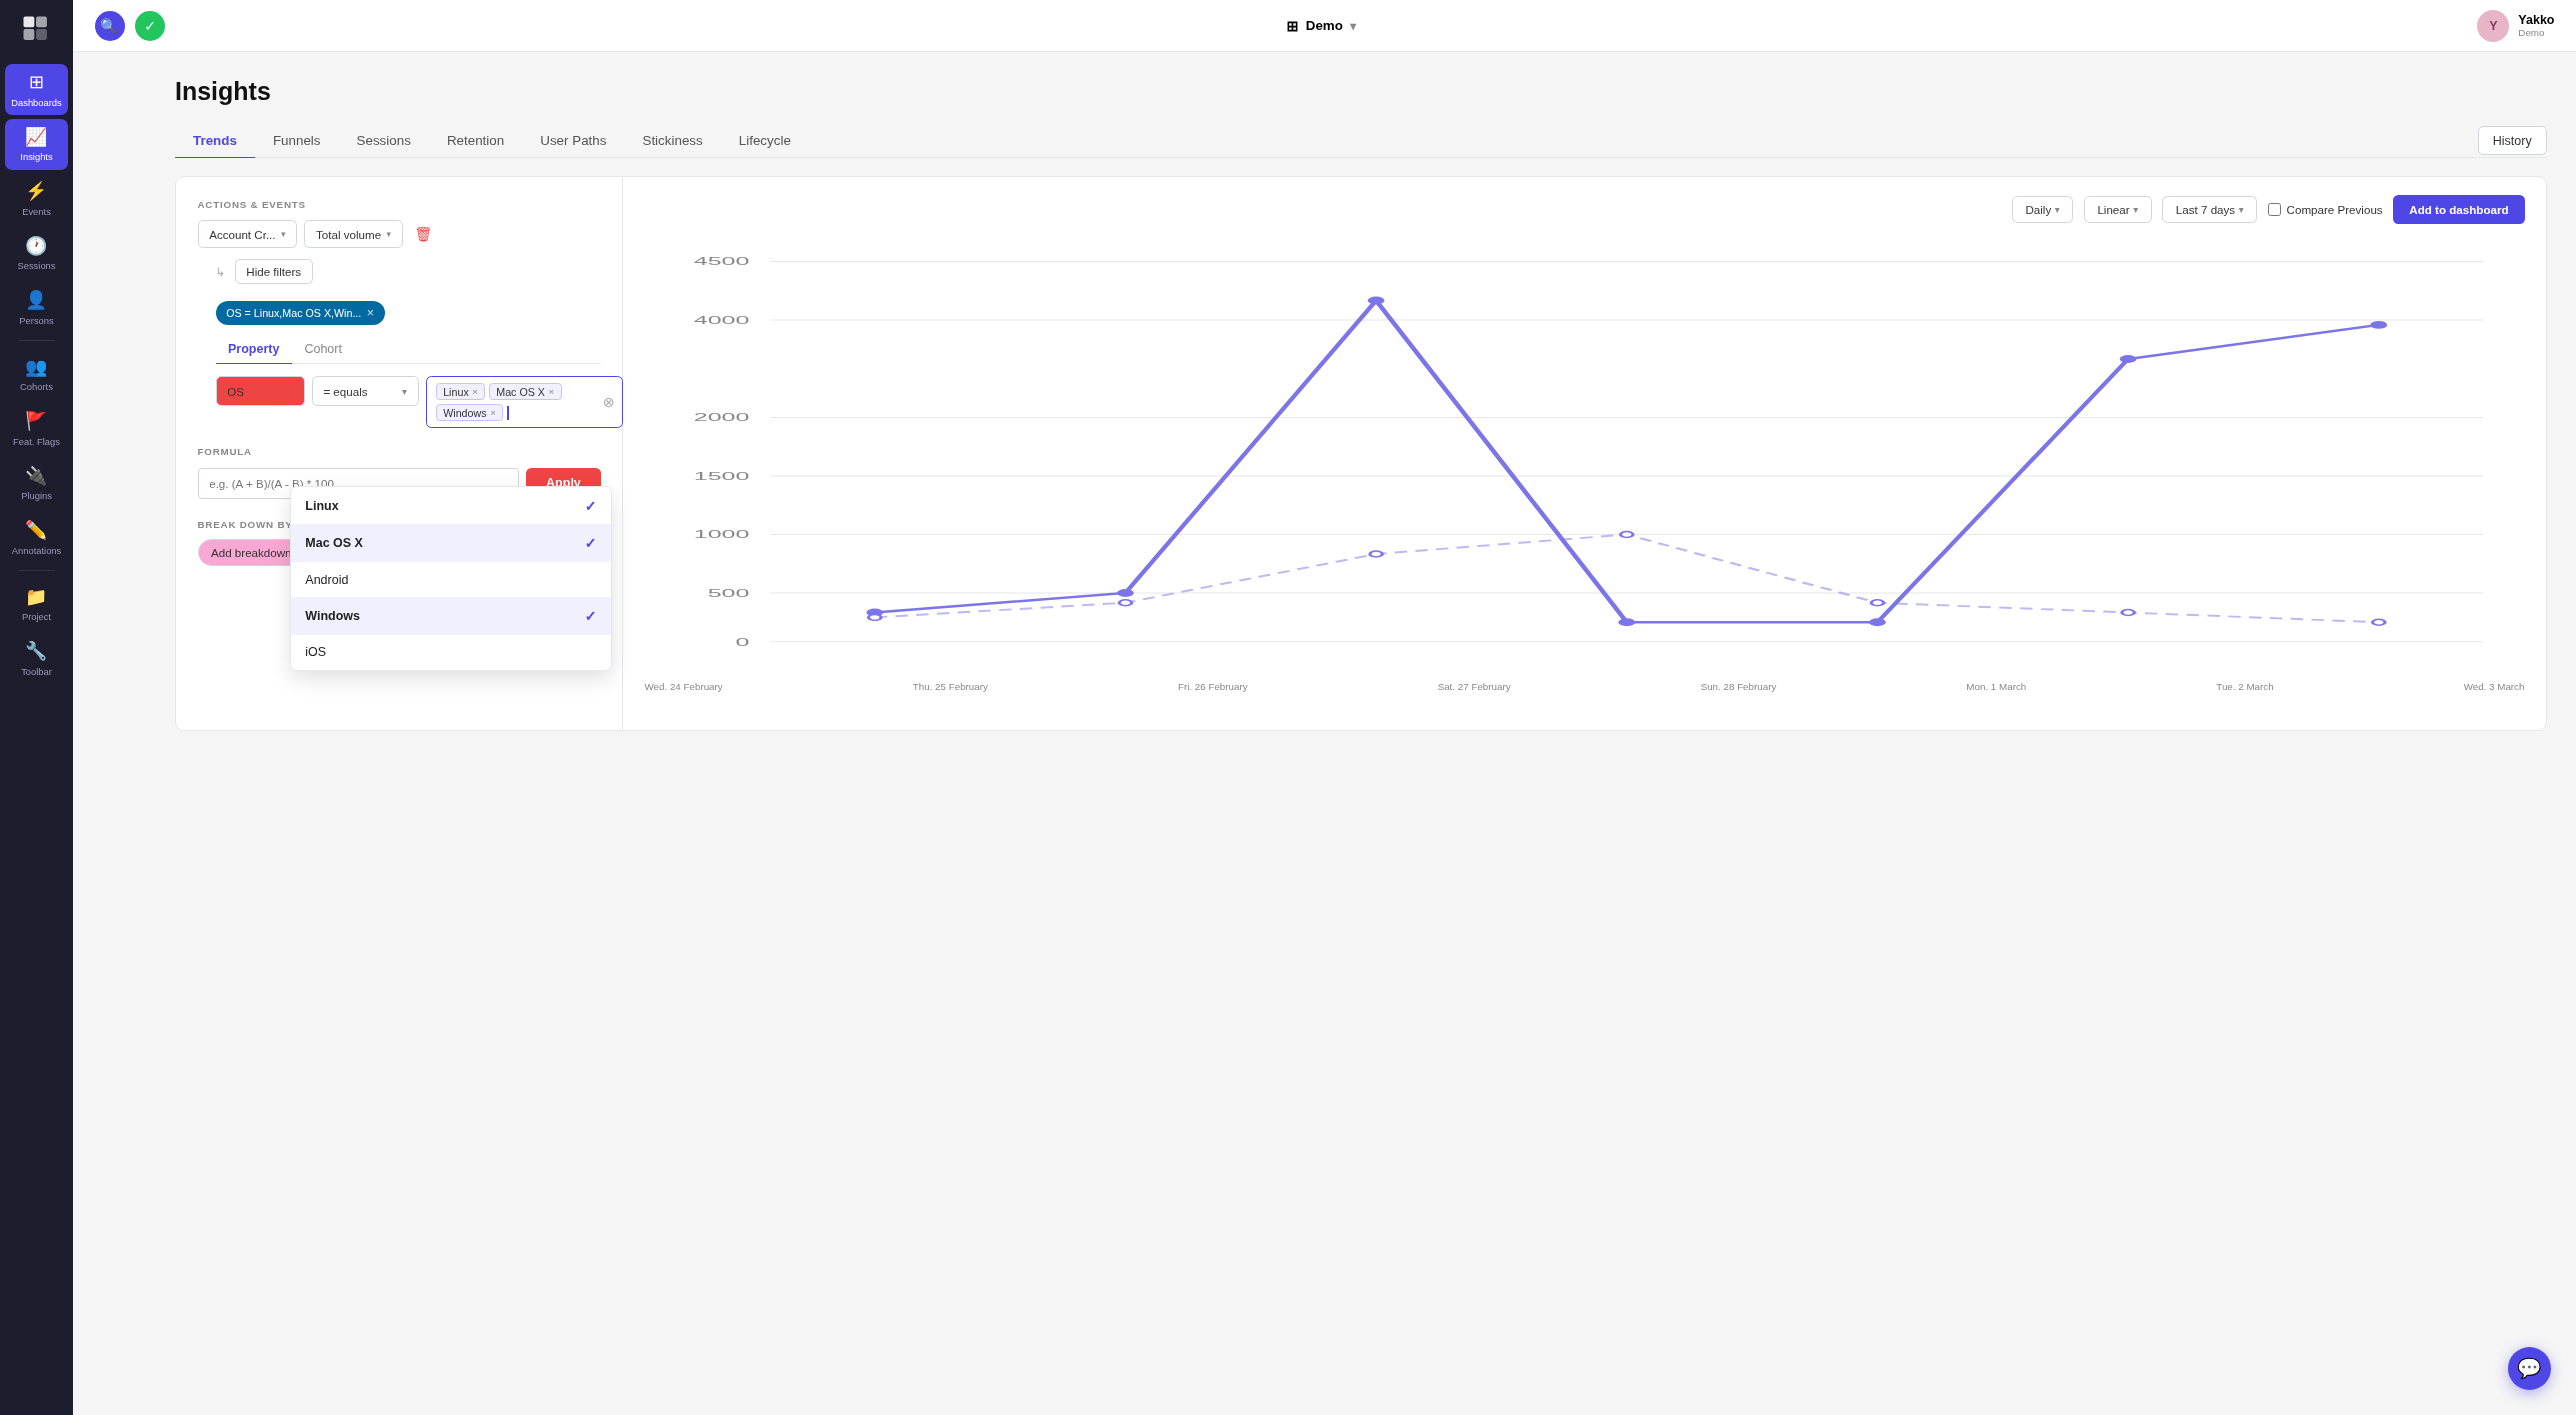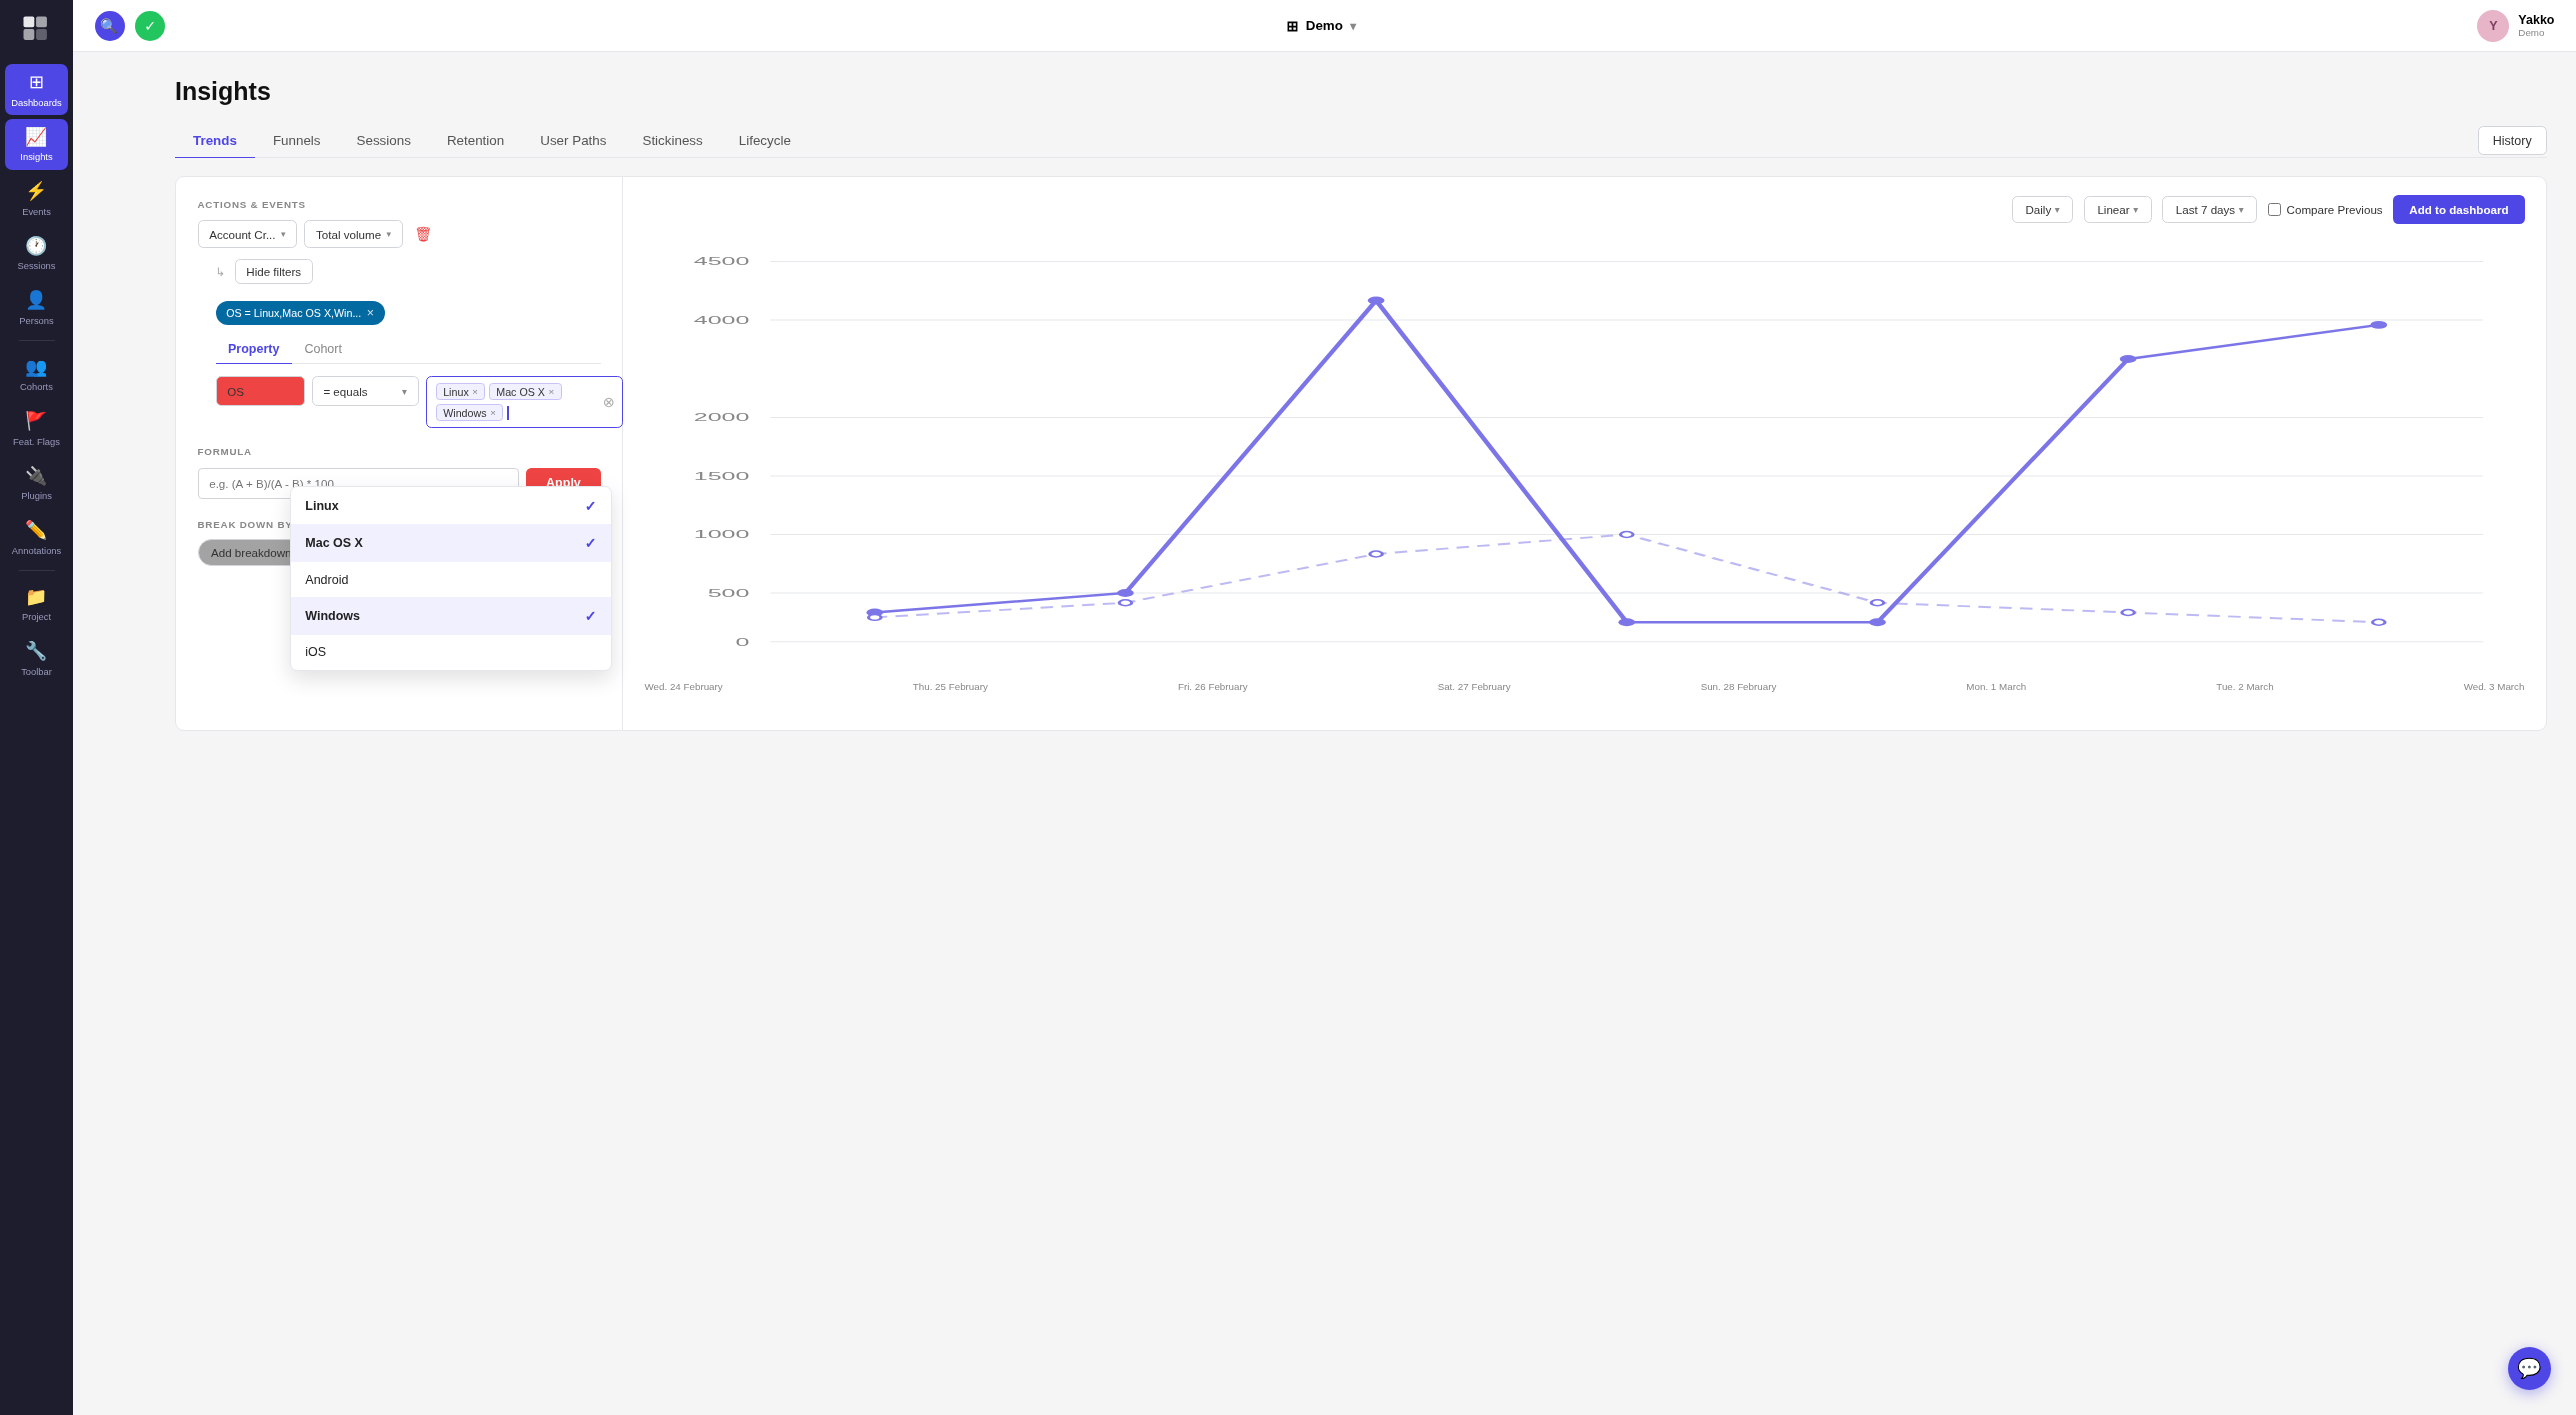--- a/index.html
+++ b/index.html
@@ -311,21 +311,21 @@
       cursor: pointer;
     }
 
     
     .breakdown-section { margin-top: 18px; }
     .breakdown-row { display: flex; align-items: center; gap: 7.2px; margin-top: 7.2px; }
     .add-breakdown-btn {
       padding: 6.3px 12.5px;
       border: 0.9px solid #d1d5db;
       border-radius: 18px;
-      background: #a3a3a3;
+      background: #f9a8d4;
       font-size: 11.6px;
       cursor: pointer;
       color: #333;
       display: flex; align-items: flex-end; gap: 5.4px;
     }
     .info-icon { color: #aaa; font-size: 11.6px; }
 
     
     .right-panel {
       flex: 1;

